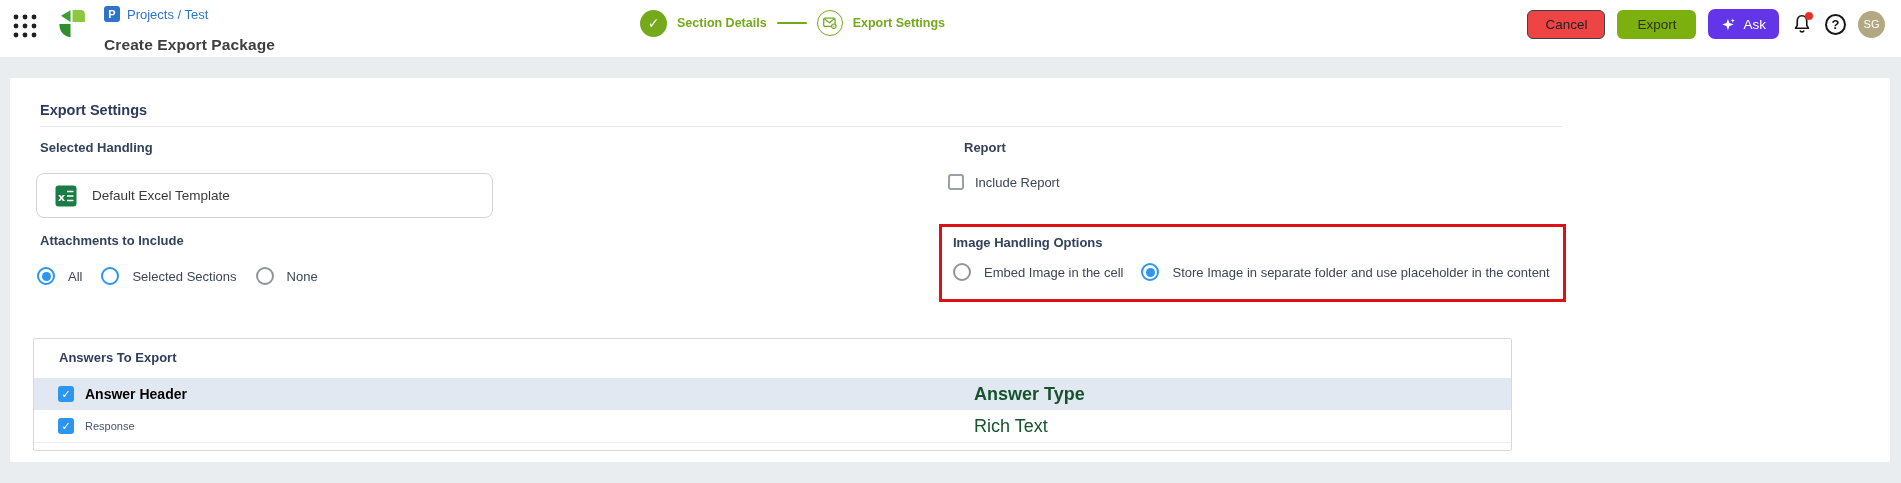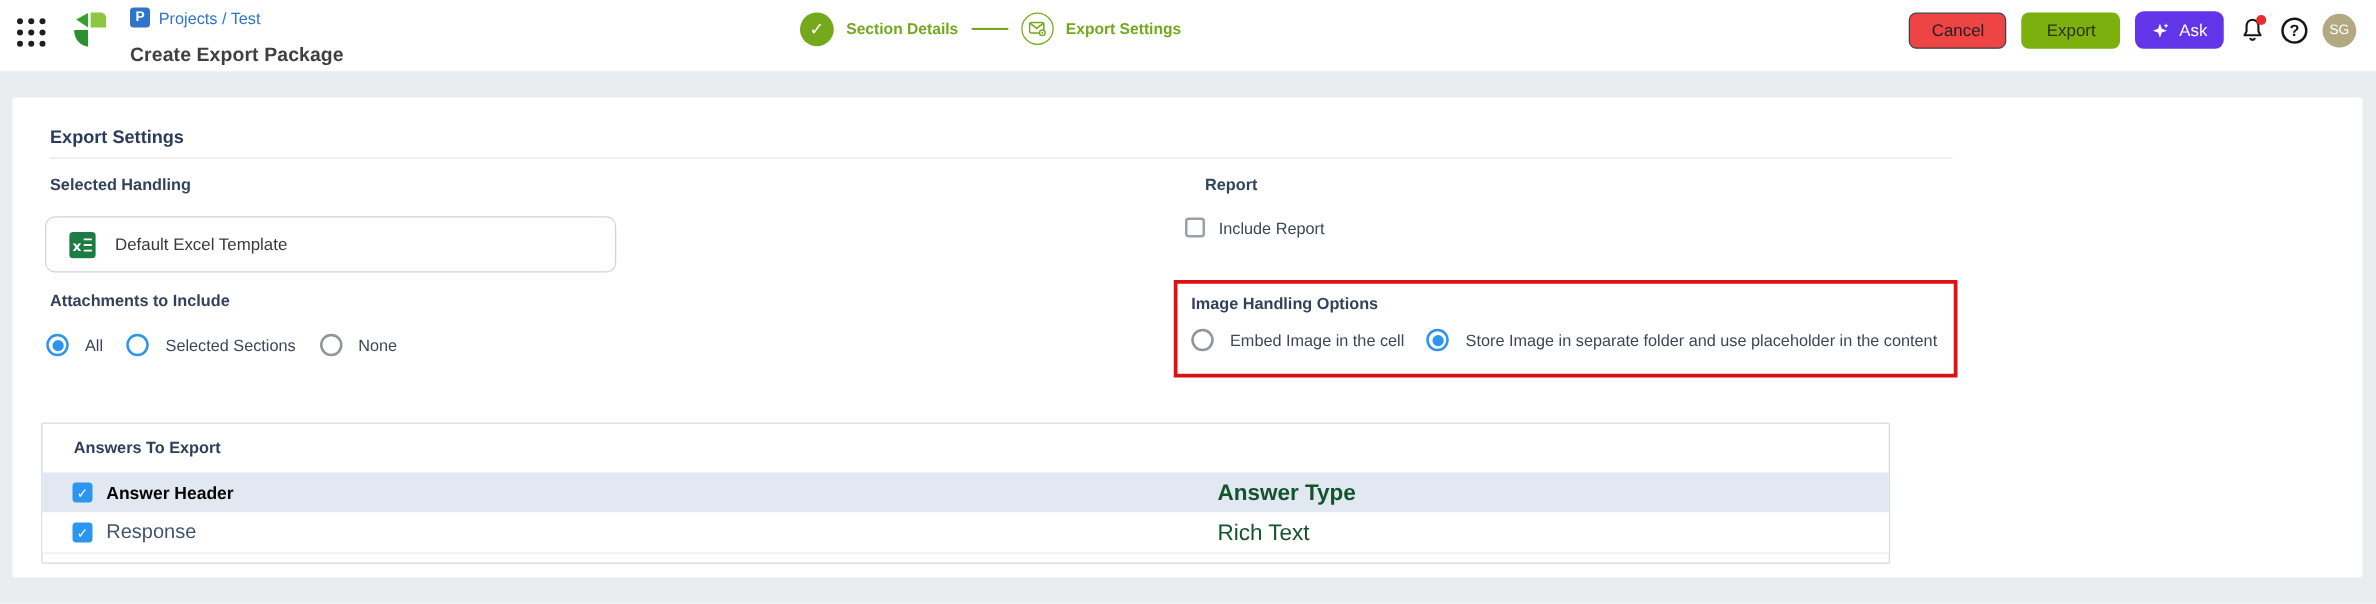--- a/index.html
+++ b/index.html
@@ -76,21 +76,21 @@
   .answers-box { position:absolute; left:23px; top:260px; width:1479px; height:113px; border:1px solid #d5d9dd;
                  border-radius:2px; background:#fff; }
   .answers-title { position:absolute; left:25px; top:11px; font-size:13px; font-weight:bold; color:#2f3e5c; }
   .t-header { position:absolute; left:0; top:39px; width:100%; height:32px; background:#e2e8f1;
               display:flex; align-items:center; }
   .t-row { position:absolute; left:0; top:71px; width:100%; height:33px; background:#fff;
            border-bottom:1px solid #eceef1; display:flex; align-items:center; }
   .cell-check { position:absolute; left:24px; display:flex; align-items:center; gap:11px; }
   .col-head { font-size:14px; font-weight:bold; color:#000000; }
   .cell-type { position:absolute; left:900px; font-size:18px; color:#14532d;margin-left:40px; }
-  .row-text { font-size:16px; color:#44546f; }
+  .row-text { font-size:11px; color:#44546f; }
 </style>
 </head>
 <body>
 
 <div class="header">
 
   <svg class="apps-grid" viewBox="0 0 26 26">
     <g fill="#1f1f1f">
       <circle cx="4" cy="4" r="2.4"></circle>
         <circle cx="13" cy="4" r="2.4"></circle>

